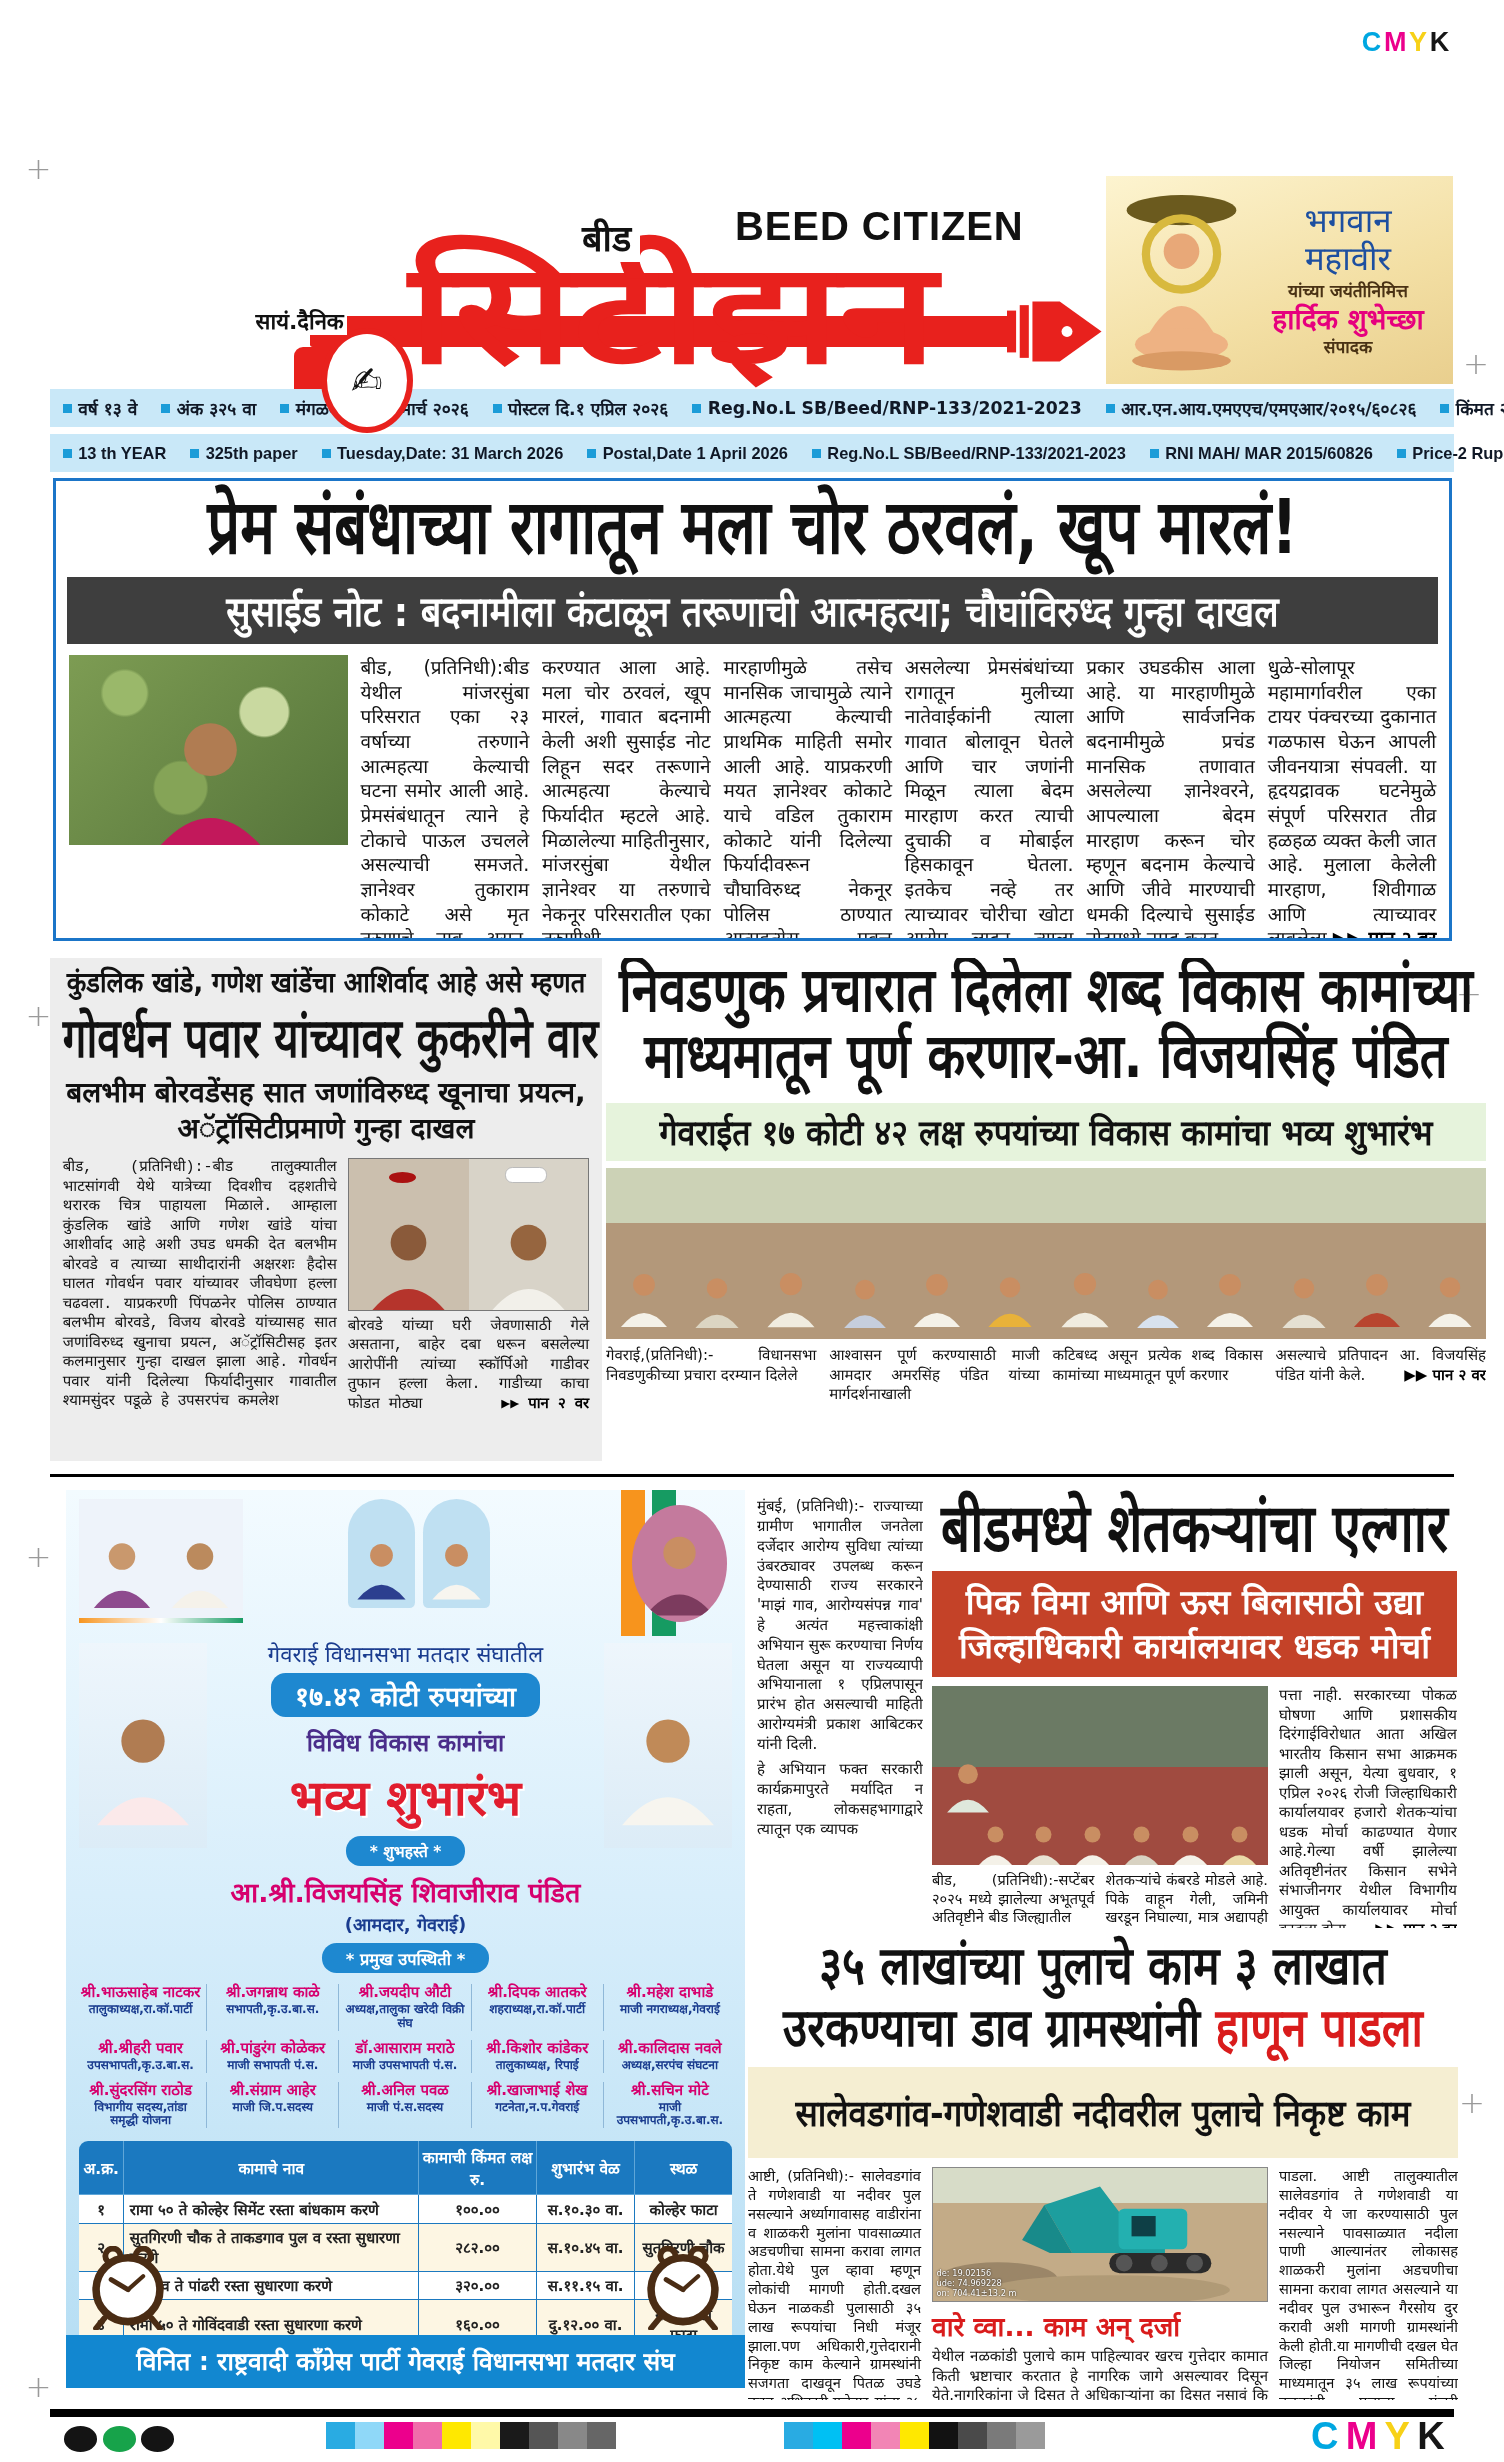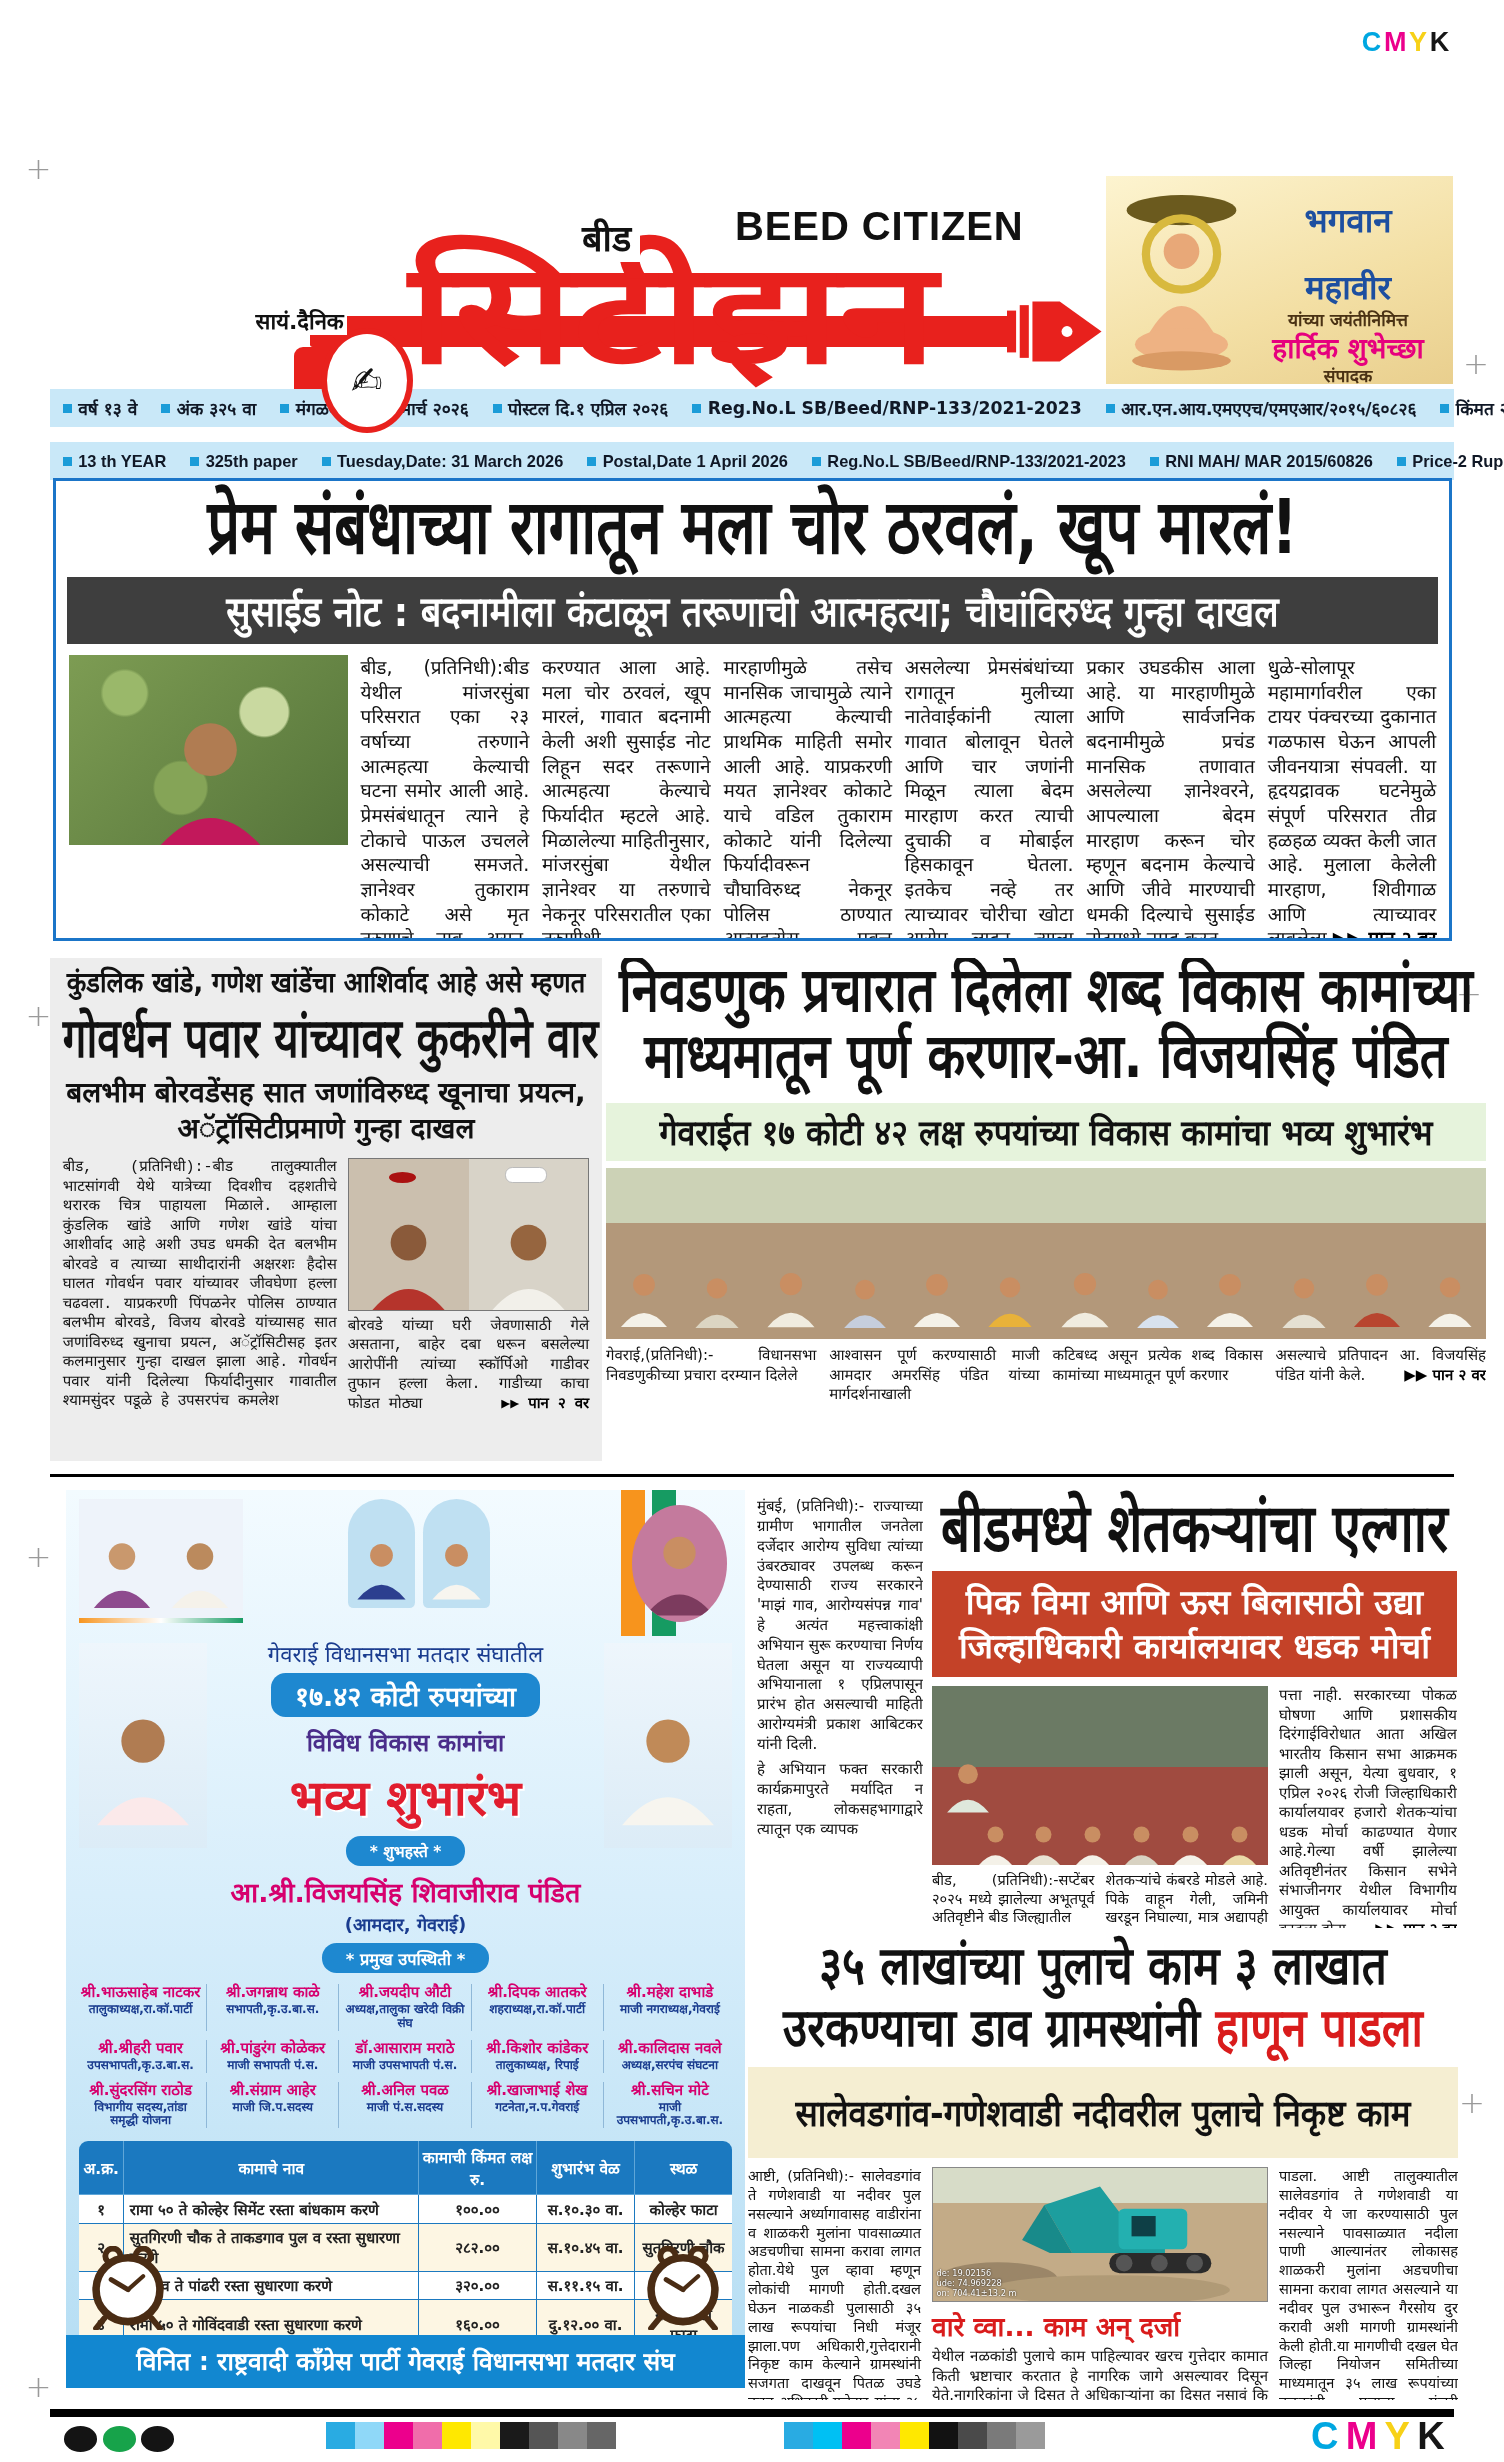--- a/index.html
+++ b/index.html
@@ -24,31 +24,31 @@
   .logo-cup{left:294px;top:347px;width:42px;height:51px;background:#e8211d;border-radius:9px 0 0 9px;}
   .logo-mr{left:409px;top:244px;font-size:137px;line-height:1;color:#e8211d;font-weight:bold;
      transform:scale(1.28,1.02);transform-origin:left top;z-index:2;}
   .logo-tag{left:252px;top:305px;font-size:22px;font-weight:bold;background:#fff;padding:0 3.6px;z-index:4;}
   .logo-city{left:573px;top:213px;font-size:36px;font-weight:bold;background:#fff;padding:0 9px;z-index:4;}
   .logo-en{left:735px;top:204px;font-size:40px;font-weight:bold;z-index:4;font-family:"Liberation Sans",sans-serif;letter-spacing:0.9px;}
   
   .mahavir{left:1106px;top:176px;width:347px;height:208px;background:linear-gradient(160deg,#fdf4d0,#f3dfa4 60%,#e9cf8e);
      display:flex;align-items:center;padding:7.3px;box-sizing:border-box;}
   .mahavir .txt{flex:1;text-align:center;line-height:1.15;}
-  .mv1{font-size:33px;font-weight:bold;color:#1d4fa0;margin-top:29px;}
+  .mv1{font-size:33px;font-weight:normal;color:#1d4fa0;}
   .mv3{font-size:17.3px;font-weight:bold;color:#4a3214;margin-top:3.6px;}
   .mv4{font-size:28px;font-weight:bold;color:#e6007e;margin-top:1.8px;}
   .mv5{font-size:17.3px;font-weight:bold;color:#4a3214;margin-top:1.8px;}
   
   .infobar{left:50px;width:1404px;height:38px;background:#c9e8f8;display:flex;align-items:center;
      padding:0 12.8px;box-sizing:border-box;gap:24px;font-weight:bold;color:#101826;}
   .infobar .it{display:flex;align-items:center;gap:6.4px;white-space:nowrap;}
   .infobar .it::before{content:"";width:9px;height:9px;background:#1b9cd8;display:inline-block;}
   .bar-mr{top:389px;font-size:17.3px;}
-  .bar-en{top:434px;font-size:16.4px;font-family:"Liberation Sans",sans-serif;margin-top:8px;}
+  .bar-en{top:434px;font-size:16.4px;font-family:"Liberation Sans",sans-serif;}
   
   .lead{left:53px;top:478px;width:1399px;height:463px;border:3.6px solid #1b75c8;box-sizing:border-box;background:#fff;overflow:hidden;}
   .lead-head{margin-top:12.8px;font-size:58px;line-height:1.15;}
   .lead-sub{margin:16.4px 11px 0 11px;background:#3e3e3e;color:#fff;padding:9px 0;font-size:36px;}
   .lead-body{display:flex;gap:12.8px;padding:11px 12.8px 0 12.8px;}
   .lead-photo{width:279px;height:190px;flex:none;position:relative;overflow:hidden;
      background:radial-gradient(circle at 20% 20%,#9ab86a 0 8%,transparent 9%),
                 radial-gradient(circle at 70% 30%,#c9d9a0 0 10%,transparent 11%),
                 radial-gradient(circle at 40% 70%,#85a457 0 12%,transparent 13%),
                 linear-gradient(135deg,#7d9c53,#55743a);}

